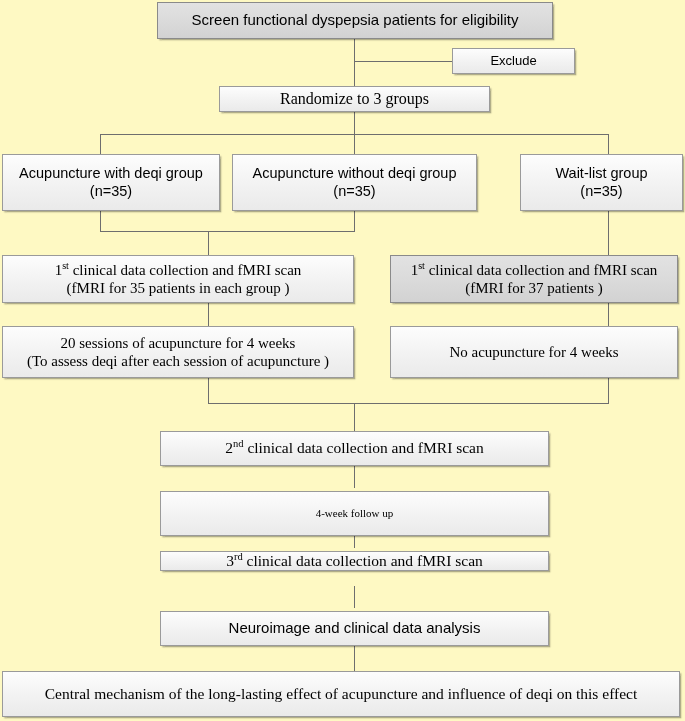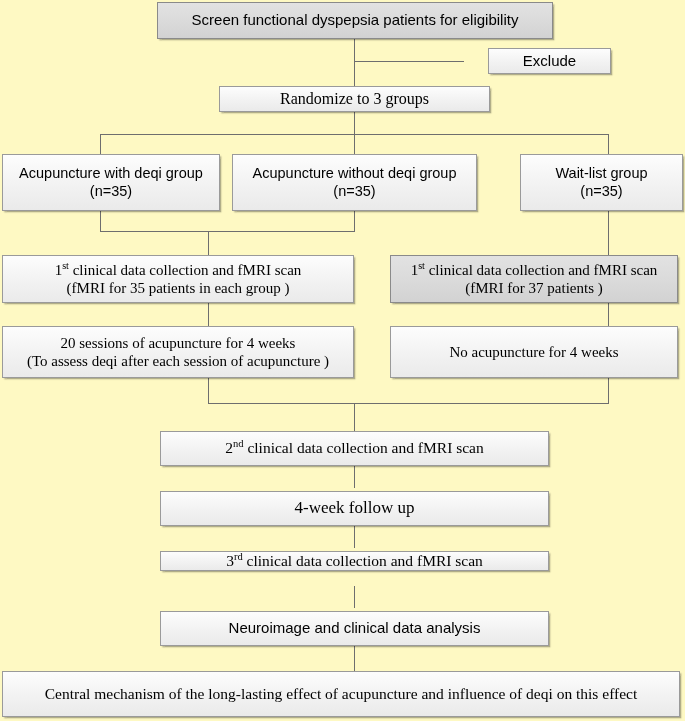--- a/index.html
+++ b/index.html
@@ -88,21 +88,21 @@
 
   <div class="line vline" style="left:354px; top:466px; height:22px;"></div>
   <div class="line vline" style="left:354px; top:526px; height:22px;"></div>
   <div class="line vline" style="left:354px; top:586px; height:22px;"></div>
   <div class="line vline" style="left:354px; top:646px; height:25px;"></div>
 
   <div class="box fill-gray sans" style="left:157px; top:2px; width:396px; height:37px; font-size:15px;">
     <span class="txt">Screen functional dyspepsia patients for eligibility</span>
   </div>
 
-  <div class="box fill-light sans" style="left:488px; top:48px; width:123px; height:26px; font-size:15px;">
+  <div class="box fill-light sans" style="left:452px; top:48px; width:123px; height:26px; font-size:13px;">
     <span class="txt">Exclude</span>
   </div>
 
   <div class="box fill-light serif" style="left:219px; top:86px; width:271px; height:26px; font-size:16px;">
     <span class="txt">Randomize to 3 groups</span>
   </div>
 
   <div class="box fill-light sans" style="left:2px; top:154px; width:218px; height:57px; font-size:14.5px;">
     <span class="txt">
       <span>Acupuncture with </span><span class="em">deqi</span><span> group</span><br>
@@ -148,21 +148,21 @@
   <div class="box fill-light serif" style="left:390px; top:326px; width:288px; height:52px; font-size:15px;">
     <span class="txt">No acupuncture for 4 weeks</span>
   </div>
 
   <div class="box fill-light serif" style="left:160px; top:431px; width:389px; height:35px; font-size:15.5px;">
     <span class="txt">
       <span>2</span><sup>nd</sup><span> clinical data collection and fMRI scan</span>
     </span>
   </div>
 
-  <div class="box fill-light serif" style="left:160px; top:491px; width:389px; height:35px; font-size:17px;">
+  <div class="box fill-light serif" style="left:160px; top:491px; width:389px; height:45px; font-size:11px;">
     <span class="txt">4-week follow up</span>
   </div>
 
   <div class="box fill-light serif" style="left:160px; top:551px; width:389px; height:20px; font-size:15.5px;">
     <span class="txt">
       <span>3</span><sup>rd</sup><span> clinical data collection and fMRI scan</span>
     </span>
   </div>
 
   <div class="box fill-light sans" style="left:160px; top:611px; width:389px; height:35px; font-size:15px;justify-content:flex-end;">

